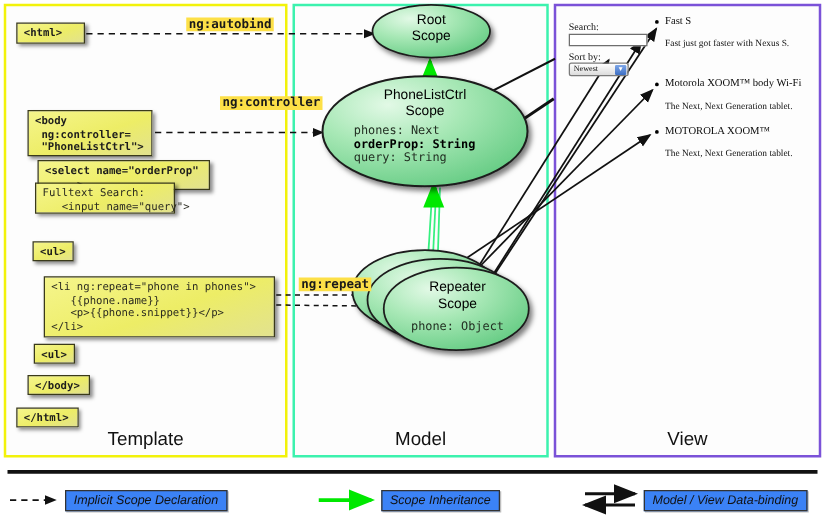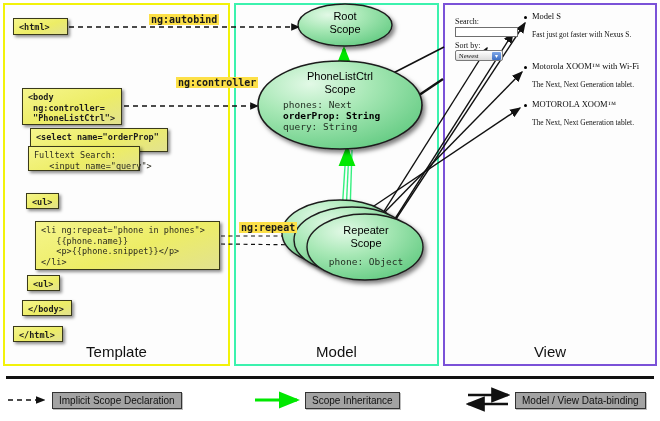--- a/index.html
+++ b/index.html
@@ -50,24 +50,24 @@
             background:linear-gradient(#7ea7e8,#3d6fc4);border-radius:1px;
             color:#fff;font-size:6px;text-align:center;line-height:8px;}
   .v-item{position:absolute;font-family:"Liberation Serif",serif;font-size:8.5px;color:#0a0a0a;
           white-space:nowrap;}
   .v-bullet{position:absolute;width:3px;height:3px;border-radius:50%;background:#000;}
   .v-snip{position:absolute;font-family:"Liberation Serif",serif;font-size:7.5px;color:#111;
           white-space:nowrap;}
 
   
   #legend-rule{position:absolute;left:6px;top:376px;width:648px;height:3px;background:#111;}
-  .legbox{position:absolute;box-sizing:border-box;background:#a3a3a3;
+  .legbox{position:absolute;box-sizing:border-box;background:#3b82f6;
           border:1px solid #333;box-shadow:1px 1px 0 #bdbdbd;
           font-family:"Liberation Sans",sans-serif;font-size:10px;color:#111;
-          padding:2px 6px;white-space:nowrap;}
+          padding:2px 6px;white-space:nowrap;font-style:italic;}
 </style>
 </head>
 <body>
 
 <div id="stage">
 
   <div class="panel" id="panel-template">
     <div class="panel-title">Template</div>
   </div>
   <div class="panel" id="panel-model">
@@ -225,25 +225,25 @@
   <div class="v-label" style="left:455px;top:17px;">Search:</div>
   <input class="v-input" type="text" style="left: 455px; top: 27px; width: 63px; height: 10px; font-size: 7px; padding: 0px 2px;" value="">
 
   <div class="v-label" style="left:455px;top:41px;">Sort by:</div>
   <div class="v-select" style="left:455px;top:50px;width:48px;">
     <span>Newest</span>
     <span class="arrowbox">▾</span>
   </div>
 
   <div class="v-bullet" style="left:524px;top:16px;"></div>
-  <div class="v-item" style="left:532px;top:11px;">Model S</div>
+  <div class="v-item" style="left:532px;top:11px;">Fast S</div>
   <div class="v-snip" style="left:532px;top:30px;">Fast just got faster with Nexus S.</div>
 
   <div class="v-bullet" style="left:524px;top:66px;"></div>
-  <div class="v-item" style="left:532px;top:61px;">Motorola XOOM™  with Wi-Fi</div>
+  <div class="v-item" style="left:532px;top:61px;">Motorola XOOM™  body Wi-Fi</div>
   <div class="v-snip" style="left:532px;top:80px;">The Next, Next Generation tablet.</div>
 
   <div class="v-bullet" style="left:524px;top:104px;"></div>
   <div class="v-item" style="left:532px;top:99px;">MOTOROLA XOOM™</div>
   <div class="v-snip" style="left:532px;top:118px;">The Next, Next Generation tablet.</div>
 
   <div id="legend-rule"></div>
   <div class="legbox" style="left:52px;top:392px;">Implicit Scope Declaration</div>
   <div class="legbox" style="left:305px;top:392px;">Scope Inheritance</div>
   <div class="legbox" style="left:515px;top:392px;">Model / View Data-binding</div>

